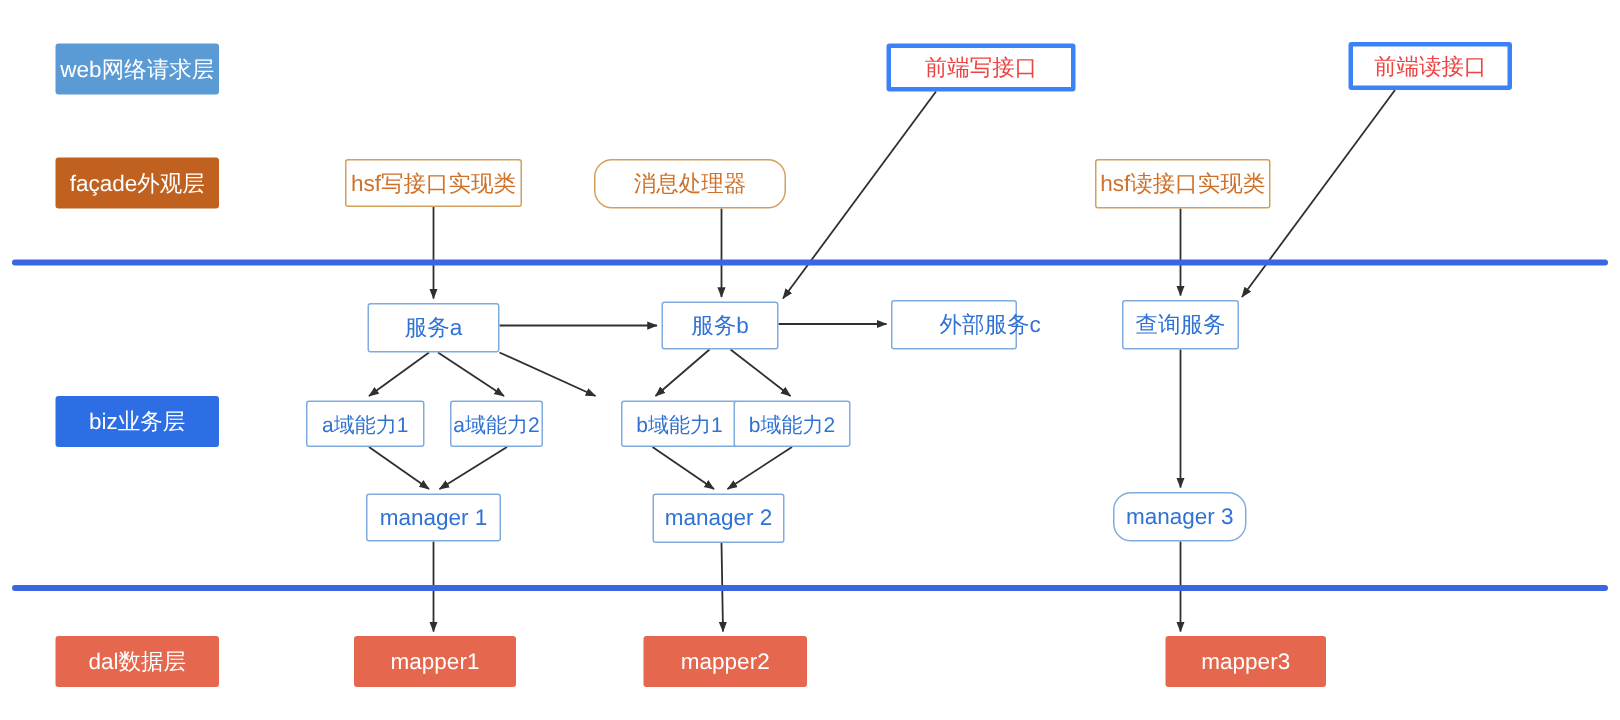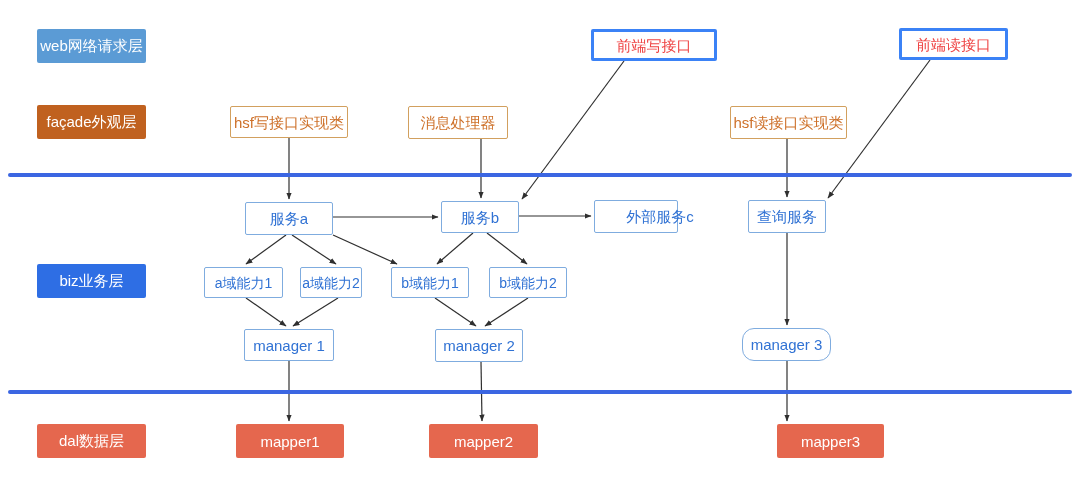--- a/index.html
+++ b/index.html
@@ -53,29 +53,29 @@
   <div id="nodes">
       <div class="layer-label" style="background: rgb(91, 155, 213); left: 37px; top: 29px; width: 109px; height: 34px;">web网络请求层</div>
       <div class="layer-label" style="background: rgb(192, 97, 31); left: 37px; top: 105px; width: 109px; height: 34px;">façade外观层</div>
       <div class="layer-label" style="background: rgb(46, 110, 228); left: 37px; top: 264px; width: 109px; height: 34px;">biz业务层</div>
       <div class="layer-label" style="background: rgb(229, 103, 78); left: 37px; top: 424px; width: 109px; height: 34px;">dal数据层</div>
       <div class="divider" style="top: 173px; background: rgb(59, 102, 226);"></div>
       <div class="divider" style="top: 390px; background: rgb(59, 102, 226);"></div>
       <div class="node frontend" style="left: 567px; top: 29px; width: 126px; height: 32px;">前端写接口</div>
       <div class="node frontend" style="left: 875px; top: 28px; width: 109px; height: 32px;">前端读接口</div>
       <div class="node facade" style="left: 230px; top: 106px; width: 118px; height: 32px;">hsf写接口实现类</div>
-      <div class="node facade" style="left: 408px; top: 106px; width: 100px; height: 33px;">消息处理器</div>
+      <div class="node facade" style="left: 396px; top: 106px; width: 128px; height: 33px; border-radius: 12px;">消息处理器</div>
       <div class="node facade" style="left: 730px; top: 106px; width: 117px; height: 33px;">hsf读接口实现类</div>
       <div class="node biz" style="left: 245px; top: 202px; width: 88px; height: 33px;">服务a</div>
       <div class="node biz" style="left: 441px; top: 201px; width: 78px; height: 32px;">服务b</div>
       <div class="node biz" style="left: 594px; top: 200px; width: 84px; height: 33px; padding-left: 48px;">外部服务c</div>
       <div class="node biz" style="left: 748px; top: 200px; width: 78px; height: 33px;">查询服务</div>
       <div class="node capability" style="left: 204px; top: 267px; width: 79px; height: 31px;">a域能力1</div>
       <div class="node capability" style="left: 300px; top: 267px; width: 62px; height: 31px;">a域能力2</div>
-      <div class="node capability" style="left: 391px; top: 267px; width: 78px; height: 31px;">b域能力1</div>
+      <div class="node capability" style="left: 414px; top: 267px; width: 78px; height: 31px;">b域能力1</div>
       <div class="node capability" style="left: 489px; top: 267px; width: 78px; height: 31px;">b域能力2</div>
       <div class="node manager" style="left: 244px; top: 329px; width: 90px; height: 32px;">manager 1</div>
       <div class="node manager" style="left: 435px; top: 329px; width: 88px; height: 33px;">manager 2</div>
       <div class="node manager" style="left: 742px; top: 328px; width: 89px; height: 33px; border-radius: 12px;">manager 3</div>
       <div class="node dal" style="left: 236px; top: 424px; width: 108px; height: 34px;">mapper1</div>
       <div class="node dal" style="left: 429px; top: 424px; width: 109px; height: 34px;">mapper2</div>
       <div class="node dal" style="left: 733px; top: 424px; width: 107px; height: 34px; margin-left: 44px;">mapper3</div>
     </div>
 </div>
 

